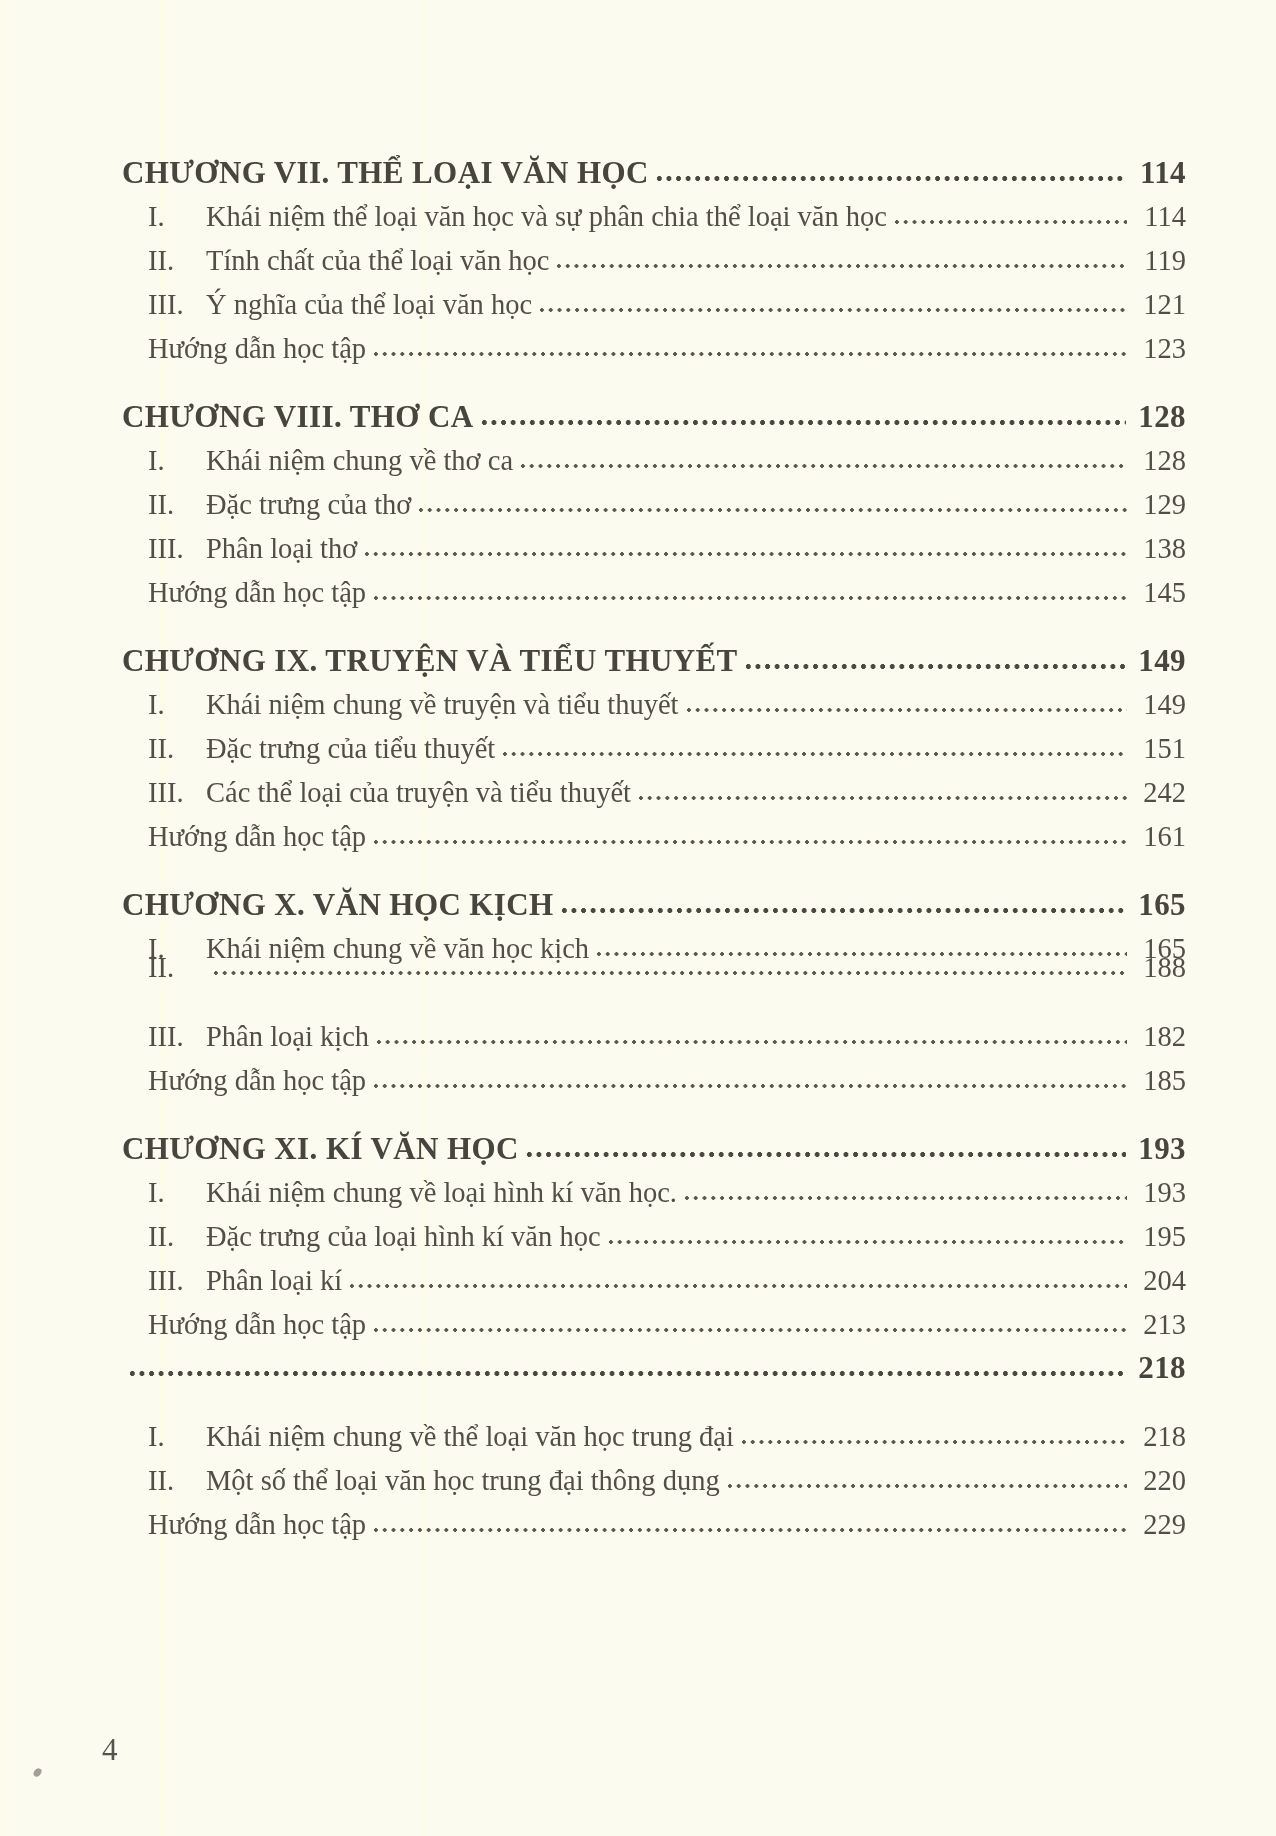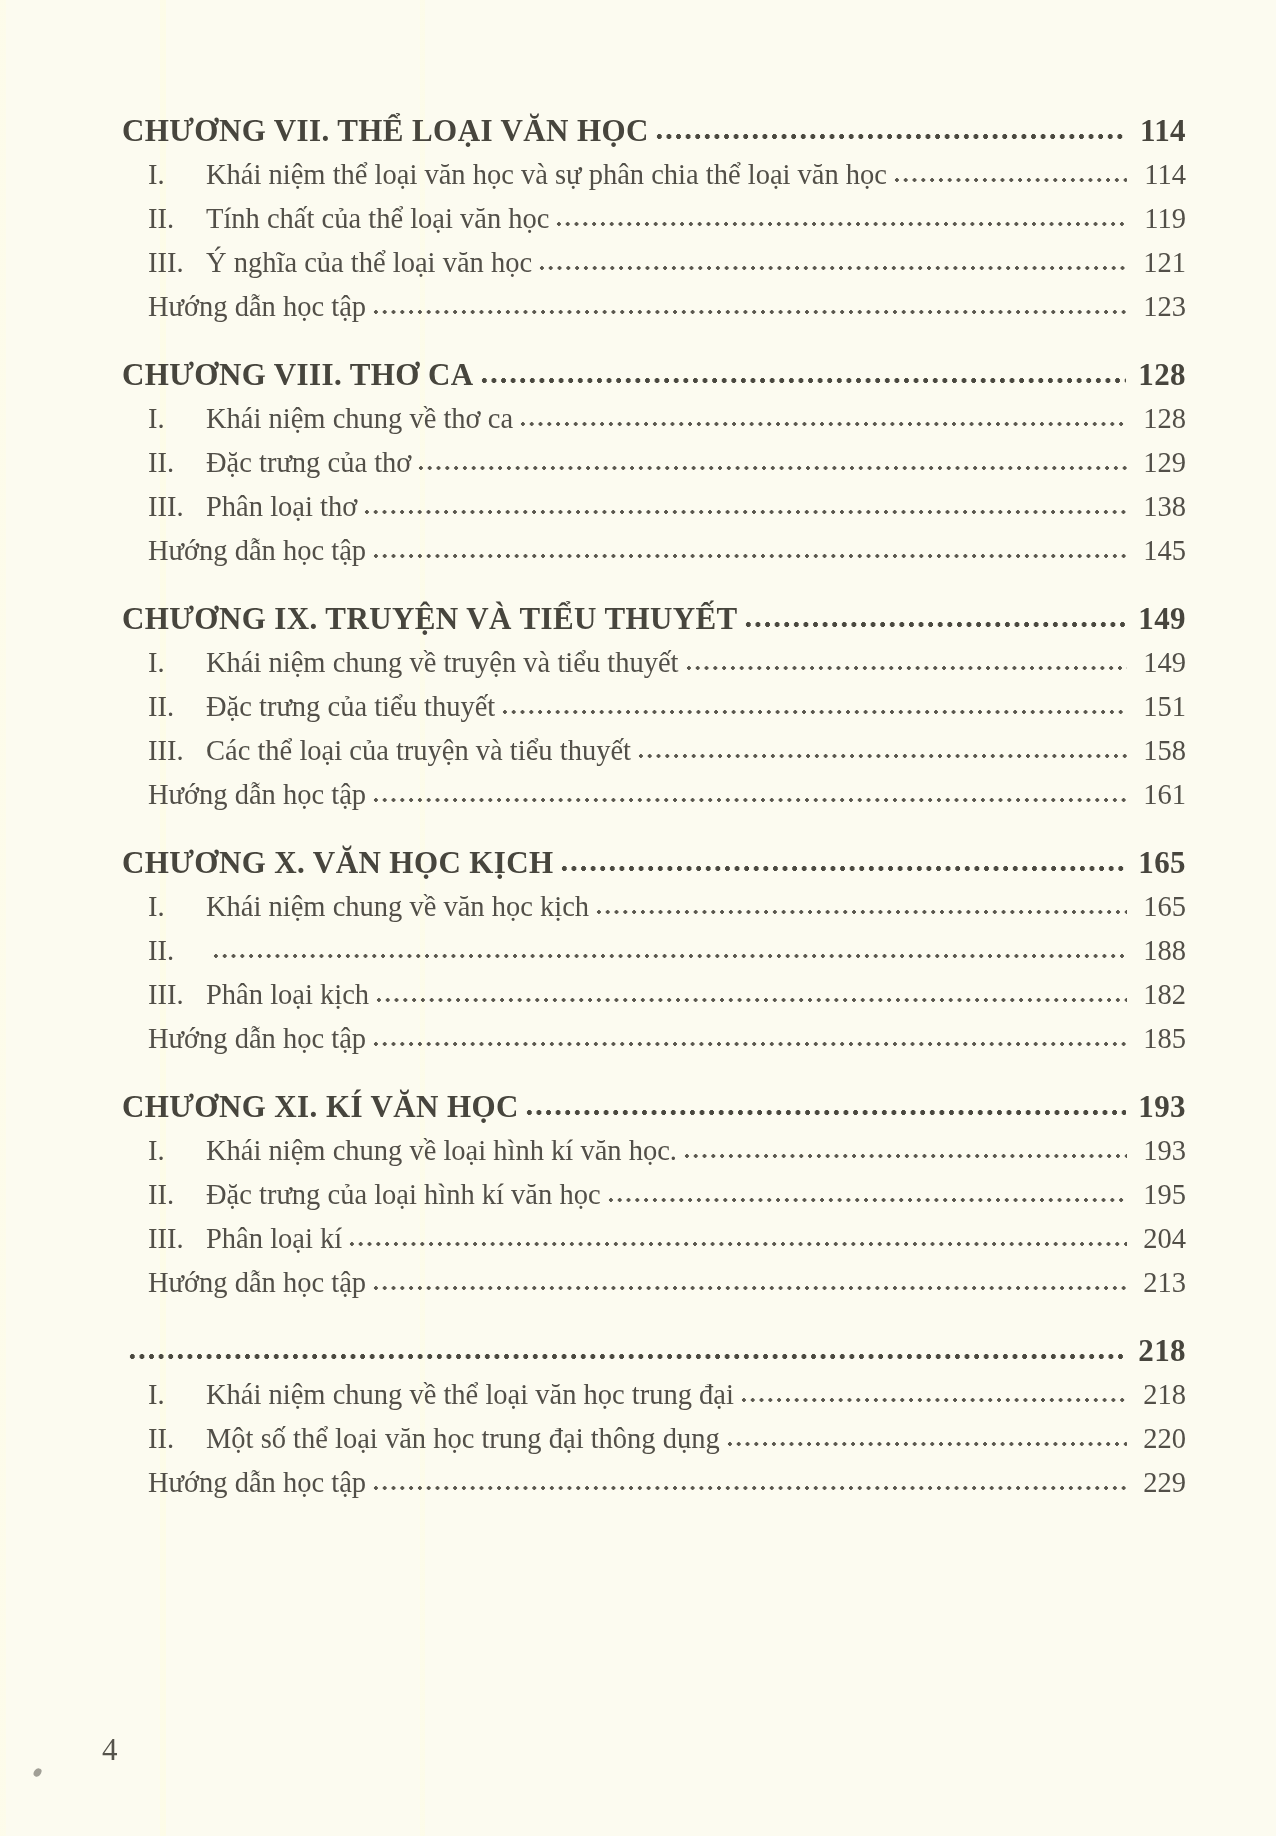--- a/index.html
+++ b/index.html
@@ -20,41 +20,41 @@
   .section{margin:0 0 24px 0;}
   .row{
     display:flex;align-items:baseline;height:44px;
   }
   .row.chapter{
     font-weight:700;font-size:31px;letter-spacing:.4px;color:#47453d;
   }
   .row.item{
     font-size:28.5px;color:#524f48;padding-left:26px;
   }
-  .label{white-space:nowrap;line-height:38px;}
+  .label{white-space:nowrap;line-height:38px;margin-top:42px;}
   .numeral{
     flex:0 0 58px;white-space:nowrap;line-height:38px;
   }
   .numeral:empty{display:none;}
   .leader{
     flex:1 1 auto;min-width:20px;height:8px;
     margin:0 7px 0 6px;
     background-image:radial-gradient(circle at 4px 4px,#5b584f 1.7px,rgba(0,0,0,0) 2px);
     background-size:8.8px 8px;
     background-repeat:repeat-x;
     background-position:left bottom;
   }
   .row.chapter .leader{
     height:9px;
     background-image:radial-gradient(circle at 4.5px 4.5px,#4a483f 2.3px,rgba(0,0,0,0) 2.6px);
     background-size:9.6px 9px;
     margin:0 8px 0 6px;
   }
   .pageno{
-    flex:0 0 auto;min-width:52px;text-align:right;white-space:nowrap;line-height:38px;
+    flex:0 0 auto;min-width:52px;text-align:right;white-space:nowrap;line-height:38px;margin-top:17px;
   }
   .row.chapter .pageno{font-weight:700;}
   .folio{
     position:absolute;left:102px;top:1732px;
     font-size:31px;color:#55534b;
   }
   .speck{
     position:absolute;left:34px;top:1768px;width:7px;height:9px;
     background:#8a887f;border-radius:60% 40% 55% 45%;transform:rotate(25deg);opacity:.8;
   }
@@ -138,21 +138,21 @@
       <div class="row item">
         <span class="numeral">II.</span>
         <span class="label">Đặc trưng của tiểu thuyết</span>
         <span class="leader"></span>
         <span class="pageno">151</span>
       </div>
       <div class="row item">
         <span class="numeral">III.</span>
         <span class="label">Các thể loại của truyện và tiểu thuyết</span>
         <span class="leader"></span>
-        <span class="pageno">158</span>
+        <span class="pageno">242</span>
       </div>
       <div class="row item">
         <span class="label">Hướng dẫn học tập</span>
         <span class="leader"></span>
         <span class="pageno">161</span>
       </div>
     </section>
     <section class="section">
       <div class="row chapter">
         <span class="label">CHƯƠNG X. VĂN HỌC KỊCH</span>

